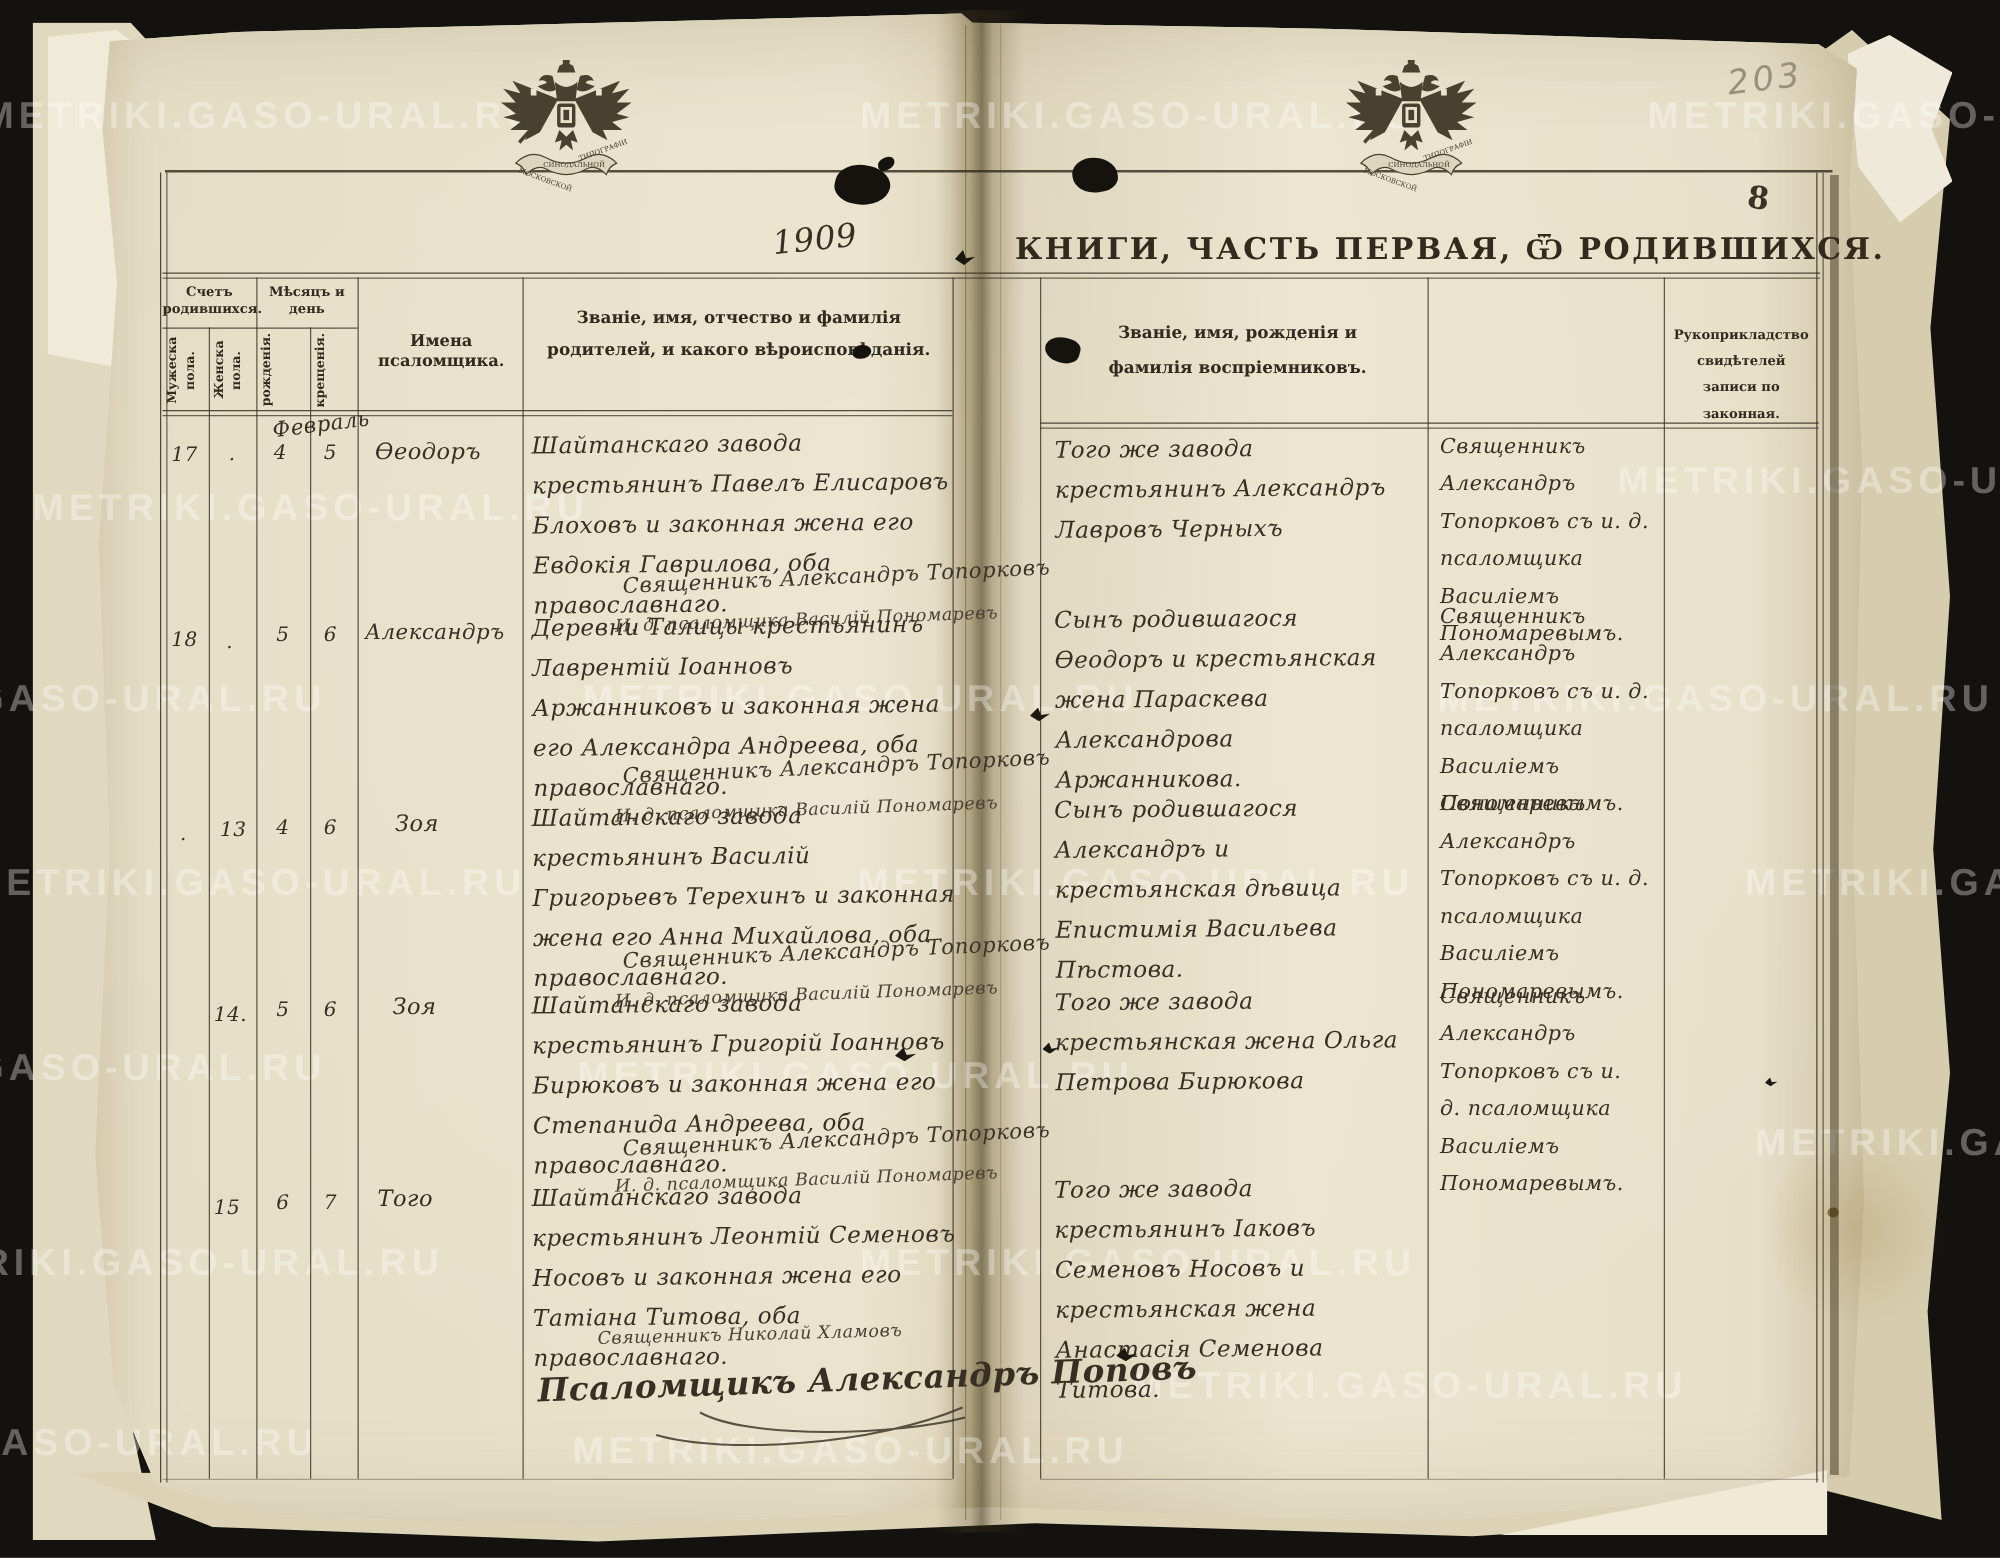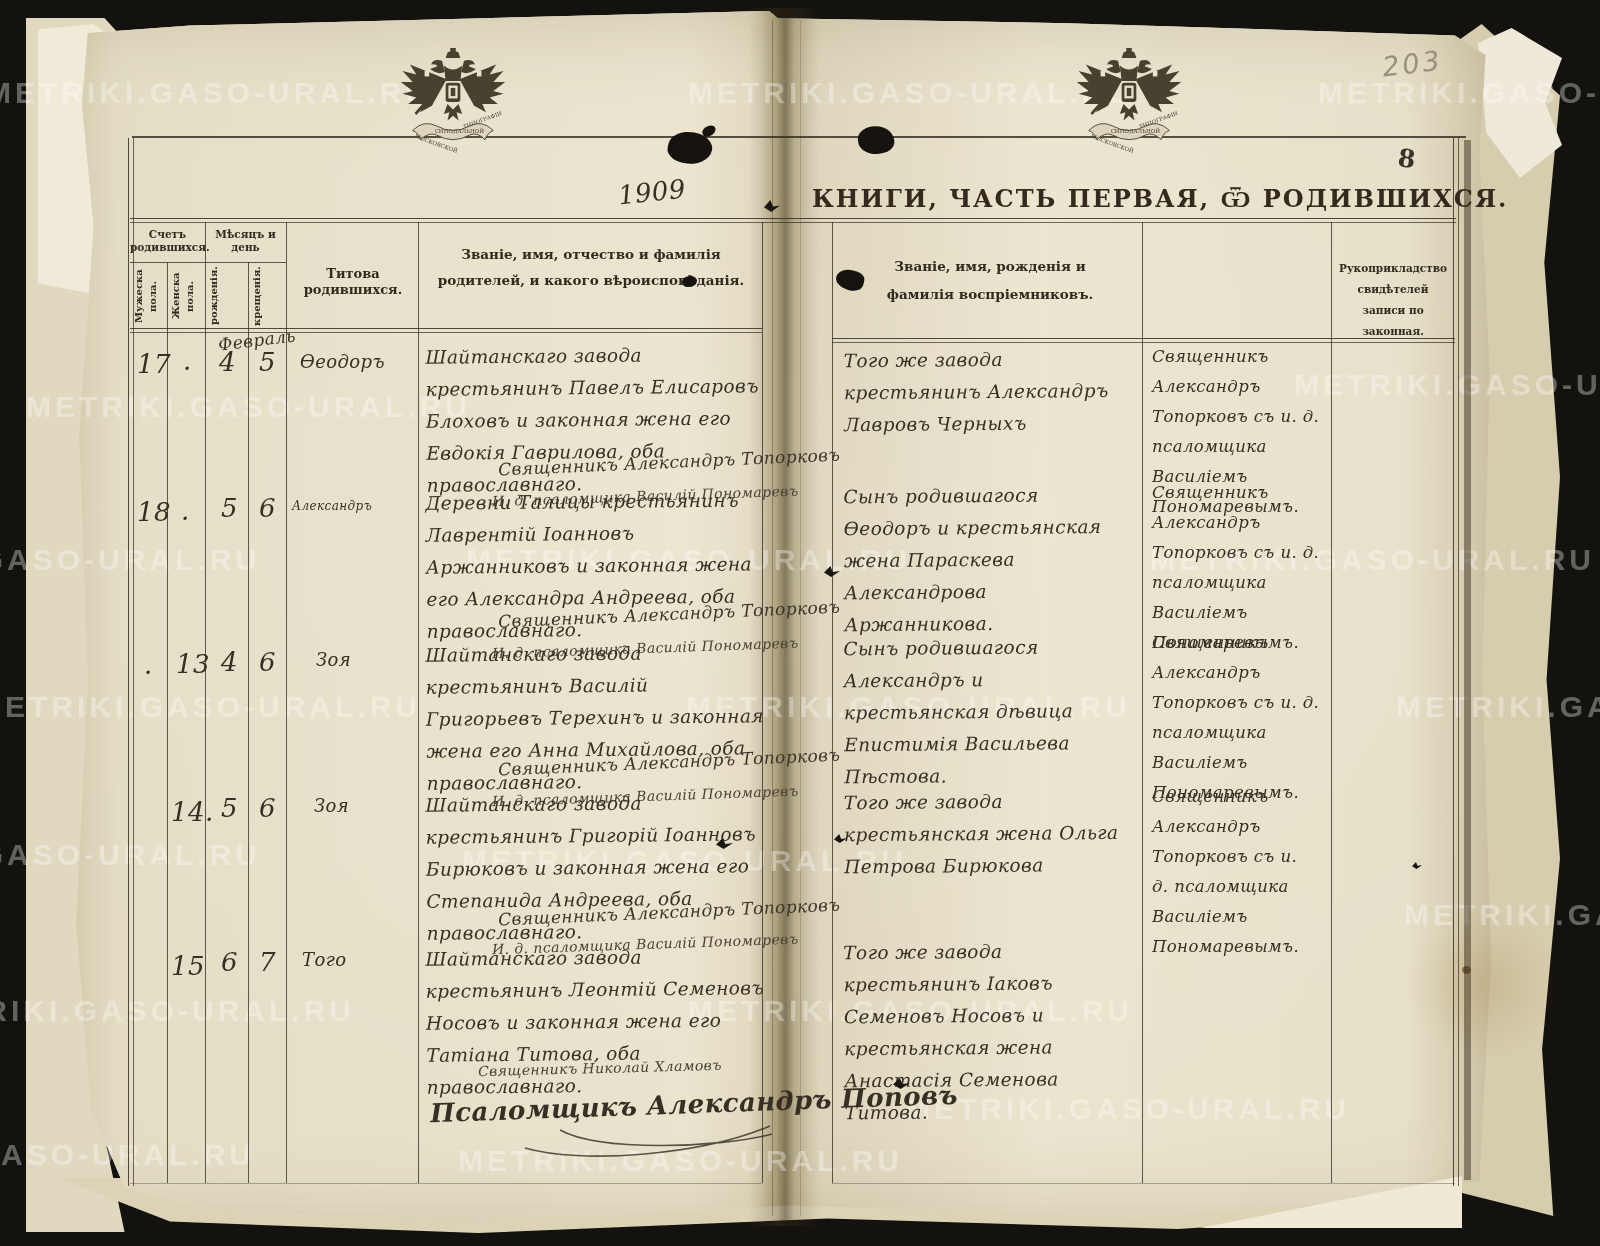--- a/index.html
+++ b/index.html
@@ -17,21 +17,21 @@
   .vline{position:absolute;width:1.4px;background:rgba(54,46,34,.78);}
   .hline{position:absolute;height:1.2px;background:rgba(54,46,34,.78);}
   .dline{position:absolute;height:3px;border-top:1.3px solid rgba(54,46,34,.85);border-bottom:1.2px solid rgba(54,46,34,.7);}
   .vframe{position:absolute;width:4px;border-left:1.4px solid rgba(54,46,34,.85);border-right:1.2px solid rgba(54,46,34,.7);}
   .printed{color:#302a1f;font-weight:700;line-height:1.25;}
   .title{font-size:24px;letter-spacing:2px;color:#33291d;font-weight:700;white-space:nowrap;}
   .hd{font-size:13px;text-align:center;}
   .hd-sm{font-size:10.5px;text-align:center;}
   .rot{writing-mode:vertical-rl;transform:rotate(180deg);font-size:10px;text-align:center;line-height:1.4;}
   .hand{font-style:italic;color:#372f23;letter-spacing:.4px;line-height:32px;}
-  .num{font-size:26px;}
+  .num{font-size:16px;}
   .nm{font-size:18px;white-space:nowrap;}
   .blk{font-size:18.5px;}
   .att{font-size:17px;white-space:nowrap;transform:rotate(-2.5deg);color:#3d3528;}
   .att2{font-size:14px;white-space:nowrap;transform:rotate(-2deg);color:#4a4134;}
   .wm{position:absolute;font-family:"Liberation Sans",sans-serif;font-weight:700;font-size:30px;
       letter-spacing:4px;color:rgba(255,255,255,.34);white-space:nowrap;}
   .blot{position:absolute;background:#16130e;border-radius:55% 45% 60% 40%;}
   .fleck{position:absolute;background:#1b1812;clip-path:polygon(0 60%,40% 0,55% 55%,100% 45%,45% 100%);}
   .pencil{font-family:"DejaVu Sans",sans-serif;font-style:italic;color:#98917d;font-size:27px;letter-spacing:3px;transform:rotate(-7deg);}
   .pgnum{font-size:25px;color:#3a3226;transform:rotate(7deg);font-weight:700;}
@@ -153,21 +153,21 @@
   <div class="vline" style="left:418px;top:222px;height:961px;"></div>
   <div class="vline" style="left:762px;top:222px;height:961px;"></div>
   <div class="hline" style="left:130px;top:1183px;width:632px;background:rgba(54,46,34,.35);"></div>
 
   <div class="abs printed hd-sm" style="left:130px;top:228px;width:75px;">Счетъ родившихся.</div>
   <div class="abs printed hd-sm" style="left:205px;top:228px;width:81px;">Мѣсяцъ и день</div>
   <div class="abs printed rot" style="left:132px;top:264px;width:35px;height:64px;">Мужеска пола.</div>
   <div class="abs printed rot" style="left:169px;top:264px;width:36px;height:64px;">Женска пола.</div>
   <div class="abs printed rot" style="left:207px;top:264px;width:41px;height:64px;">рожденія.</div>
   <div class="abs printed rot" style="left:250px;top:264px;width:36px;height:64px;">крещенія.</div>
-  <div class="abs printed hd" style="left:288px;top:266px;width:130px;">Титова родившихся.</div>
+  <div class="abs printed hd" style="left:288px;top:266px;width:130px;">Имена псаломщика.</div>
   <div class="abs printed hd" style="left:426px;top:242px;width:330px;font-size:13.5px;line-height:1.9;">Званіе, имя, отчество и фамилія родителей, и какого вѣроисповѣданія.</div>
 
   <div class="dline" style="left:832px;top:338px;width:623px;"></div>
   <div class="vline" style="left:832px;top:222px;height:961px;"></div>
   <div class="vline" style="left:1142px;top:222px;height:961px;"></div>
   <div class="vline" style="left:1331px;top:222px;height:961px;"></div>
   <div class="hline" style="left:832px;top:1183px;width:623px;background:rgba(54,46,34,.35);"></div>
 
   <div class="abs printed hd" style="left:860px;top:252px;width:260px;font-size:13.5px;line-height:2.1;">Званіе, имя, рожденія и фамилія воспріемниковъ.</div>
   <div class="abs printed hd-sm" style="left:1337px;top:258px;width:112px;line-height:2.0;">Рукоприкладство свидѣтелей записи по законная.</div>
@@ -182,21 +182,21 @@
   <div class="abs hand blk" style="left:426px;top:340px;width:340px;transform:rotate(-.6deg);">Шайтанскаго завода крестьянинъ Павелъ Елисаровъ Блоховъ и законная жена его Евдокія Гаврилова, оба православнаго.</div>
   <div class="abs hand att" style="left:498px;top:446px">Священникъ Александръ Топорковъ</div>
   <div class="abs hand att2" style="left:492px;top:480px">И. д. псаломщика Василій Пономаревъ</div>
   <div class="abs hand blk" style="left:844px;top:344px;width:288px;transform:rotate(-.5deg);">Того же завода крестьянинъ Александръ Лавровъ Черныхъ</div>
   <div class="abs hand" style="left:1152px;top:342px;width:176px;font-size:16.5px;line-height:30px;">Священникъ Александръ Топорковъ съ и. д. псаломщика Василіемъ Пономаревымъ.</div>
 
   <div class="abs hand num" style="left:137px;top:496px">18</div>
   <div class="abs hand num" style="left:181px;top:502px">·</div>
   <div class="abs hand num" style="left:221px;top:492px">5</div>
   <div class="abs hand num" style="left:259px;top:492px">6</div>
-  <div class="abs hand nm" style="left:292px;top:490px;font-size:12px;">Александръ</div>
+  <div class="abs hand nm" style="left:292px;top:490px;font-size:17px;">Александръ</div>
   <div class="abs hand blk" style="left:426px;top:486px;width:340px;transform:rotate(-.6deg);">Деревни Талицы крестьянинъ Лаврентій Іоанновъ Аржанниковъ и законная жена его Александра Андреева, оба православнаго.</div>
   <div class="abs hand att" style="left:498px;top:598px">Священникъ Александръ Топорковъ</div>
   <div class="abs hand att2" style="left:492px;top:632px">И. д. псаломщика Василій Пономаревъ</div>
   <div class="abs hand blk" style="left:844px;top:480px;width:288px;transform:rotate(-.5deg);">Сынъ родившагося Ѳеодоръ и крестьянская жена Параскева Александрова Аржанникова.</div>
   <div class="abs hand" style="left:1152px;top:478px;width:176px;font-size:16.5px;line-height:30px;">Священникъ Александръ Топорковъ съ и. д. псаломщика Василіемъ Пономаревымъ.</div>
 
   <div class="abs hand num" style="left:144px;top:656px">·</div>
   <div class="abs hand num" style="left:176px;top:648px">13</div>
   <div class="abs hand num" style="left:221px;top:646px">4</div>
   <div class="abs hand num" style="left:259px;top:646px">6</div>

